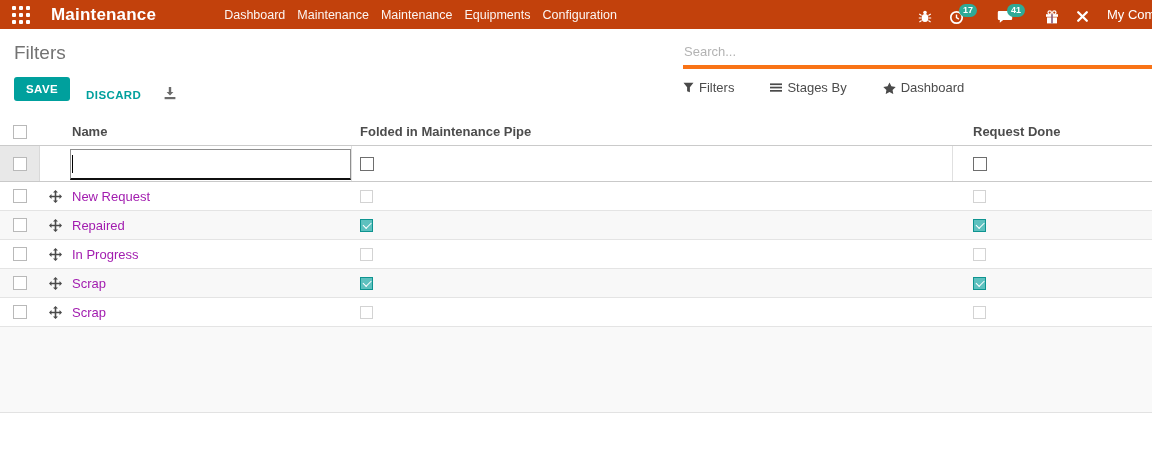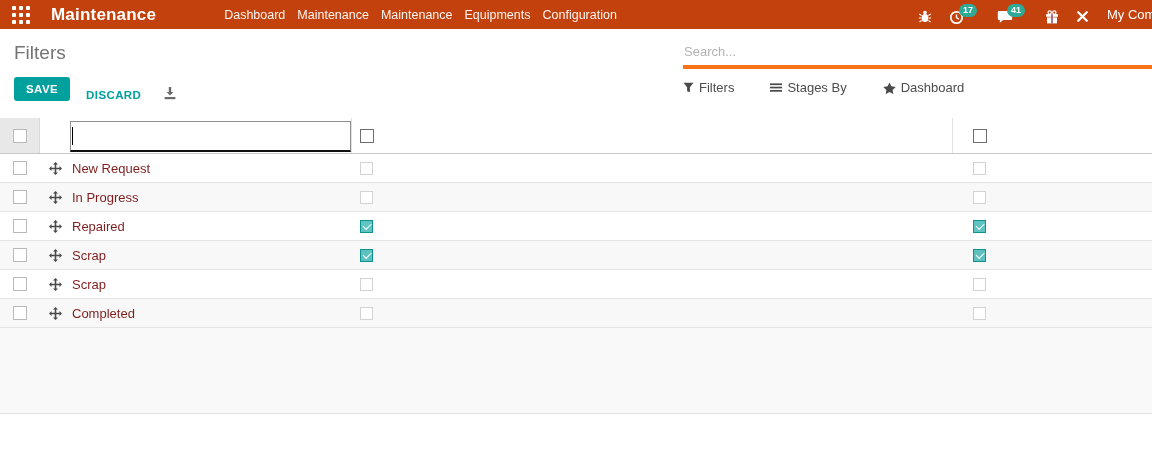--- a/index.html
+++ b/index.html
@@ -76,21 +76,21 @@
   .edit-row .col-folded { border-right:1px solid #e0e0e0; padding-left:8px; }
   .edit-row .col-done { padding-left:20px; }
   .name-edit-box { width:282px; height:31px; margin-top:2px; background:#fff;
     border:1px solid #8f8f8f; border-bottom:2px solid #101010; display:flex; align-items:center; }
   .name-edit-box input { border:none; outline:none; background:transparent; width:260px;
     font-size:13px; color:#4c4c4c; padding-left:4px; font-family:inherit; }
   .caret { width:1px; height:18px; background:#000; margin-left:1px; animation:blink 1.1s steps(1) infinite; }
   @keyframes blink { 50% { opacity:0; } }
 
   .trow { display:flex; height:29px; border-bottom:1px solid #e4e4e4;
-    font-size:13px; color:#7f1d1d; }
+    font-size:13px; color:#a21caf; }
   .trow .col-name { padding-left:2px; }
   .trow .col-folded { padding-left:8px; }
   .trow .col-done { padding-left:20px; }
   .drag-handle { cursor:move; display:flex; align-items:center; }
 
   .below-area { height:85px; background:#f9f9f9; }
   .bottom-strip { height:15px; background:#fff; border-top:1px solid #e2e2e2; }
 
   .ico { display:block; }
 </style>
@@ -193,20 +193,29 @@
       <svg class="ico" width="13" height="12" viewBox="0 0 13 12">
         <path d="M6.5.4l1.9 3.9 4.3.6-3.1 3 .7 4.2-3.8-2-3.8 2 .7-4.2-3.1-3 4.3-.6z" fill="#4a4a4a"></path>
       </svg>
       <span>Dashboard</span>
     </span>
   </div>
 </div>
 
 <div class="list-table">
 
+  <div class="thead">
+    <div class="col-sel">
+      <span class="cb sel-cb"></span>
+    </div>
+    <div class="col-handle"></div>
+    <div class="col-name">Name</div>
+    <div class="col-folded">Folded in Maintenance Pipe</div>
+    <div class="col-done">Request Done</div>
+  </div>
 
   <div class="rows">
 
     <div class="edit-row">
       <div class="col-sel">
         <span class="cb sel-cb"></span>
       </div>
       <div class="col-handle"></div>
       <div class="col-name">
         <div class="name-edit-box">
@@ -245,41 +254,61 @@
     <div class="trow">
       <div class="col-sel">
           <span class="cb sel-cb"></span>
         </div>
       <div class="col-handle drag-handle">
         <svg class="ico" width="13" height="13" viewBox="0 0 13 13">
             <path d="M6.5 0L9 2.5H7.3v3.2h3.2V4L13 6.5 10.5 9V7.3H7.3v3.2H9L6.5 13 4 10.5h1.7V7.3H2.5V9L0 6.5 2.5 4v1.7h3.2V2.5H4z" fill="#4a4a4a"></path>
           </svg>
       </div>
       <div class="col-name">
+          <span>Repaired</span>
+        </div>
+      <div class="col-folded">
+          <span class="cb field-cb checked"></span>
+        </div>
+      <div class="col-done">
+          <span class="cb field-cb checked"></span>
+        </div>
+    </div>
+
+    <div class="trow">
+      <div class="col-sel">
+          <span class="cb sel-cb"></span>
+        </div>
+      <div class="col-handle drag-handle">
+        <svg class="ico" width="13" height="13" viewBox="0 0 13 13">
+            <path d="M6.5 0L9 2.5H7.3v3.2h3.2V4L13 6.5 10.5 9V7.3H7.3v3.2H9L6.5 13 4 10.5h1.7V7.3H2.5V9L0 6.5 2.5 4v1.7h3.2V2.5H4z" fill="#4a4a4a"></path>
+          </svg>
+      </div>
+      <div class="col-name">
           <span>In Progress</span>
         </div>
       <div class="col-folded">
           <span class="cb field-cb"></span>
         </div>
       <div class="col-done">
           <span class="cb field-cb"></span>
         </div>
     </div>
 
     <div class="trow">
       <div class="col-sel">
           <span class="cb sel-cb"></span>
         </div>
       <div class="col-handle drag-handle">
         <svg class="ico" width="13" height="13" viewBox="0 0 13 13">
             <path d="M6.5 0L9 2.5H7.3v3.2h3.2V4L13 6.5 10.5 9V7.3H7.3v3.2H9L6.5 13 4 10.5h1.7V7.3H2.5V9L0 6.5 2.5 4v1.7h3.2V2.5H4z" fill="#4a4a4a"></path>
           </svg>
       </div>
       <div class="col-name">
-          <span>Repaired</span>
+          <span>Scrap</span>
         </div>
       <div class="col-folded">
           <span class="cb field-cb checked"></span>
         </div>
       <div class="col-done">
           <span class="cb field-cb checked"></span>
         </div>
     </div>
 
     <div class="trow">
@@ -288,64 +317,25 @@
         </div>
       <div class="col-handle drag-handle">
         <svg class="ico" width="13" height="13" viewBox="0 0 13 13">
             <path d="M6.5 0L9 2.5H7.3v3.2h3.2V4L13 6.5 10.5 9V7.3H7.3v3.2H9L6.5 13 4 10.5h1.7V7.3H2.5V9L0 6.5 2.5 4v1.7h3.2V2.5H4z" fill="#4a4a4a"></path>
           </svg>
       </div>
       <div class="col-name">
           <span>Scrap</span>
         </div>
       <div class="col-folded">
-          <span class="cb field-cb checked"></span>
-        </div>
-      <div class="col-done">
-          <span class="cb field-cb checked"></span>
-        </div>
-    </div>
-
-    <div class="trow">
-      <div class="col-sel">
-          <span class="cb sel-cb"></span>
-        </div>
-      <div class="col-handle drag-handle">
-        <svg class="ico" width="13" height="13" viewBox="0 0 13 13">
-            <path d="M6.5 0L9 2.5H7.3v3.2h3.2V4L13 6.5 10.5 9V7.3H7.3v3.2H9L6.5 13 4 10.5h1.7V7.3H2.5V9L0 6.5 2.5 4v1.7h3.2V2.5H4z" fill="#4a4a4a"></path>
-          </svg>
-      </div>
-      <div class="col-name">
-          <span>Scrap</span>
-        </div>
-      <div class="col-folded">
-          <span class="cb field-cb"></span>
-        </div>
-      <div class="col-done">
-          <span class="cb field-cb"></span>
-        </div>
-    </div>
-
-    <div class="trow">
-      <div class="col-sel">
-          <span class="cb sel-cb"></span>
-        </div>
-      <div class="col-handle drag-handle">
-        <svg class="ico" width="13" height="13" viewBox="0 0 13 13">
-            <path d="M6.5 0L9 2.5H7.3v3.2h3.2V4L13 6.5 10.5 9V7.3H7.3v3.2H9L6.5 13 4 10.5h1.7V7.3H2.5V9L0 6.5 2.5 4v1.7h3.2V2.5H4z" fill="#4a4a4a"></path>
-          </svg>
-      </div>
-      <div class="col-name">
-          <span>Completed</span>
-        </div>
-      <div class="col-folded">
-          <span class="cb field-cb"></span>
-        </div>
-      <div class="col-done">
-          <span class="cb field-cb"></span>
-        </div>
-    </div>
+          <span class="cb field-cb"></span>
+        </div>
+      <div class="col-done">
+          <span class="cb field-cb"></span>
+        </div>
+    </div>
+
 
   </div>
 </div>
 
 <div class="below-area"></div>
 <div class="bottom-strip"></div>
 
 </body></html>

